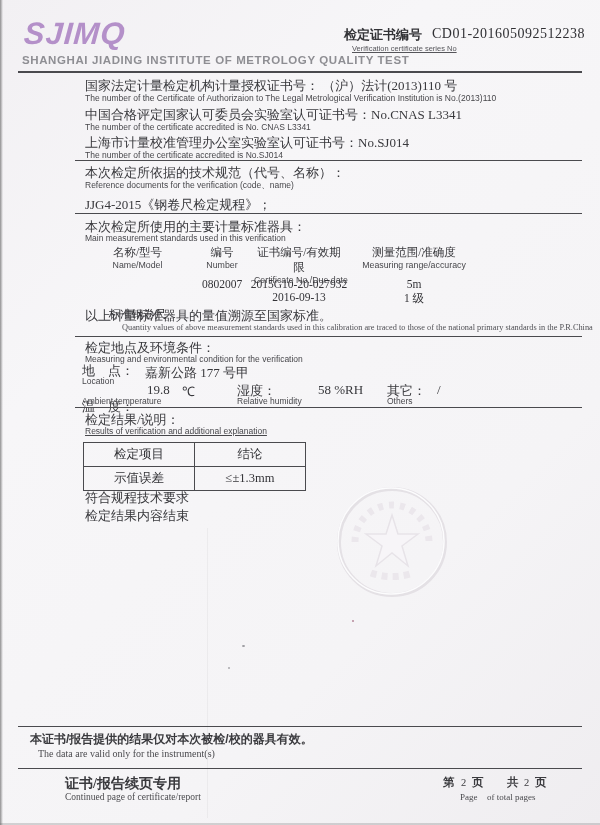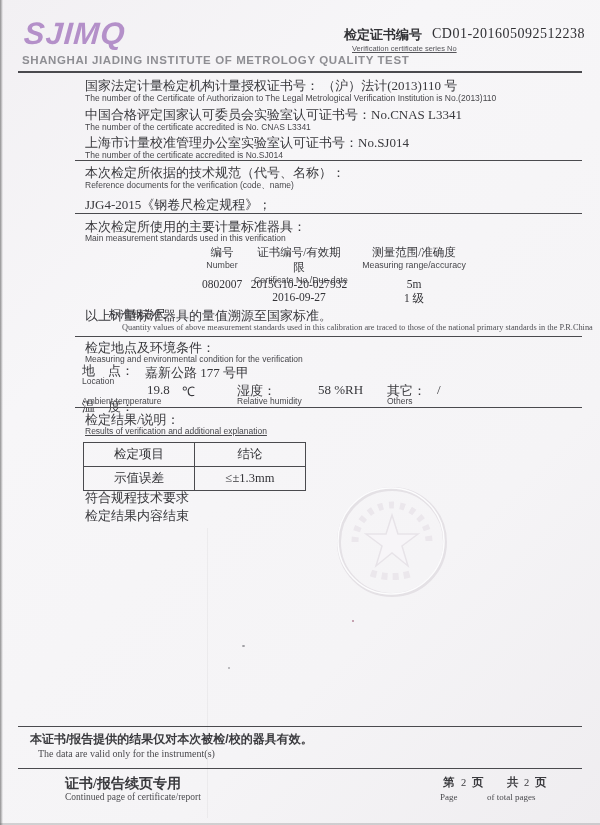--- a/index.html
+++ b/index.html
@@ -80,37 +80,41 @@
 
   <div class="abs zh zh-lg" style="left:85px;top:164px;">本次检定所依据的技术规范（代号、名称）：</div>
   <div class="abs en" style="left:85px;top:180px;">Reference documents for the verification (code、name)</div>
   <div class="abs zh zh-lg" style="left:85px;top:196px;">JJG4-2015《钢卷尺检定规程》；</div>
 
   <div class="hr hr-thin" style="left:75px;top:213px;width:507px;"></div>
 
   <div class="abs zh zh-lg" style="left:85px;top:218px;">本次检定所使用的主要计量标准器具：</div>
   <div class="abs en" style="left:85px;top:233px;">Main measurement standards used in this verification</div>
 
+  <div class="col" style="left:85px;top:245px;width:105px;">
+    <div class="zh">名称/型号</div>
+    <div class="en">Name/Model</div>
+  </div>
   <div class="col" style="left:190px;top:245px;width:64px;">
     <div class="zh">编号</div>
     <div class="en">Number</div>
   </div>
   <div class="col" style="left:254px;top:245px;width:90px;">
     <div class="zh" style="white-space:normal;">证书编号/有效期限</div>
     <div class="en">Certificate No./Due date</div>
   </div>
   <div class="col" style="left:344px;top:245px;width:140px;">
     <div class="zh">测量范围/准确度</div>
     <div class="en">Measuring range/accuracy</div>
   </div>
 
   <div class="col cell" style="left:85px;top:273px;width:105px;margin-top:34px;">标准钢卷尺</div>
   <div class="col cell" style="left:190px;top:278px;width:64px;">0802007</div>
   <div class="col cell" style="left:244px;top:278px;width:110px;">2015G10-20-027932</div>
-  <div class="col cell" style="left:244px;top:291px;width:110px;">2016-09-27</div>
+  <div class="col cell" style="left:244px;top:291px;width:110px;">2016-09-13</div>
   <div class="col cell" style="left:344px;top:278px;width:140px;">5m</div>
   <div class="col cell" style="left:344px;top:291px;width:140px;">1 级</div>
 
   <div class="abs zh zh-lg" style="left:85px;top:307px;">以上计量标准器具的量值溯源至国家标准。</div>
   <div class="abs en-serif" style="left:85px;top:323px;font-size:8.3px;color:#505055;padding-left:37px;">Quantity values of above measurement standards used in this calibration are traced to those of the national primary standards in the P.R.China</div>
 
   <div class="hr hr-thin" style="left:75px;top:336px;width:507px;"></div>
 
   <div class="abs zh zh-lg" style="left:85px;top:339px;">检定地点及环境条件：</div>
   <div class="abs en" style="left:85px;top:354px;">Measuring and environmental condition for the verification</div>
@@ -174,16 +178,16 @@
 
   <div class="abs cont-zh" style="left:65px;top:775px;">证书/报告续页专用</div>
   <div class="abs en-serif" style="left:65px;top:792px;font-size:9.5px;">Continued page of certificate/report</div>
 
   <div class="abs pg" style="left:443px;top:775px;">第</div>
   <div class="abs pgnum" style="left:461px;top:777px;">2</div>
   <div class="abs pg" style="left:472px;top:775px;">页</div>
   <div class="abs pg" style="left:507px;top:775px;">共</div>
   <div class="abs pgnum" style="left:524px;top:777px;">2</div>
   <div class="abs pg" style="left:535px;top:775px;">页</div>
-  <div class="abs en-serif" style="left:440px;top:792px;font-size:9px;">Page</div>
+  <div class="abs en-serif" style="left:460px;top:792px;font-size:9px;">Page</div>
   <div class="abs en-serif" style="left:487px;top:792px;font-size:9px;">of total pages</div>
 
 </div>
 
 </body></html>

